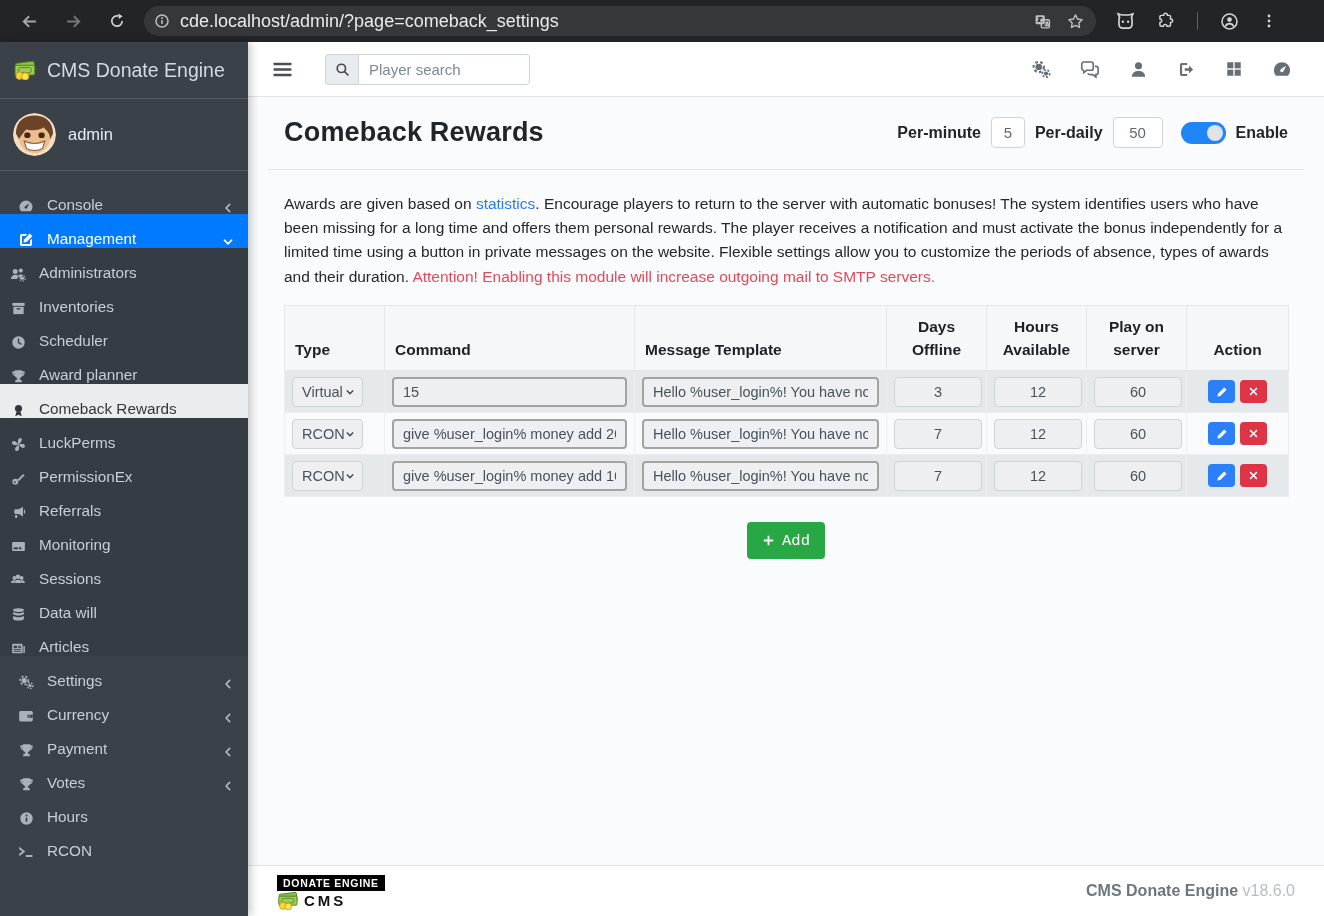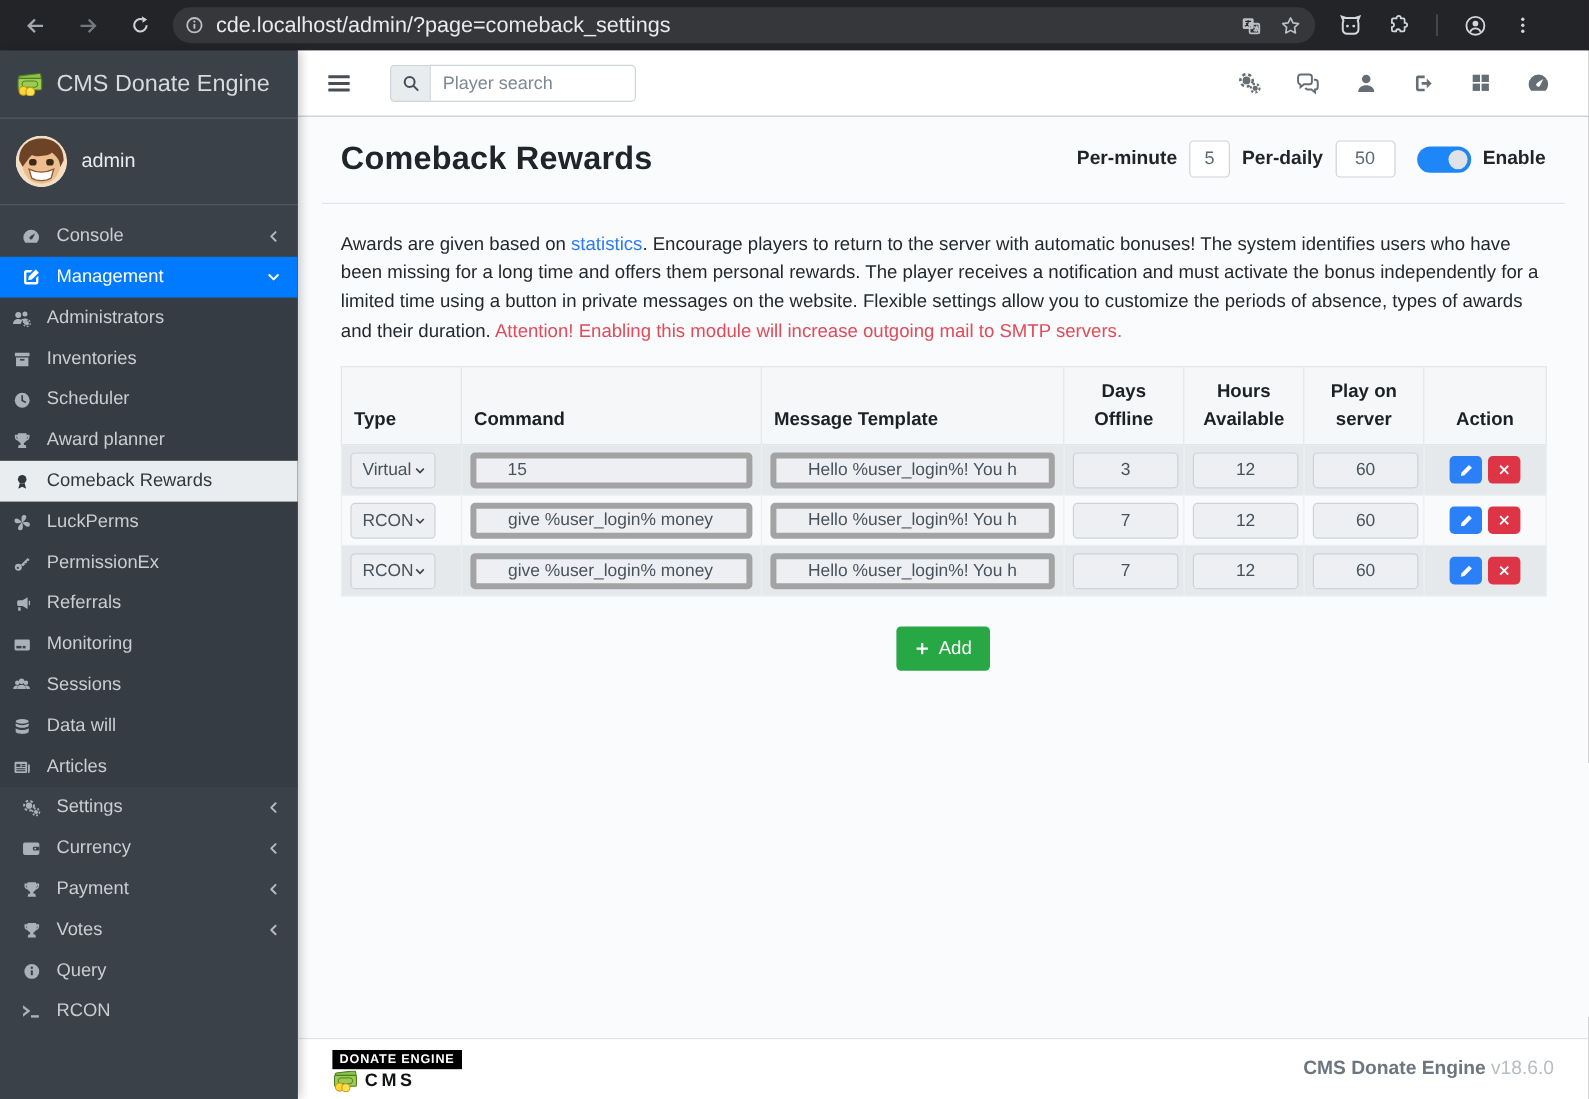--- a/index.html
+++ b/index.html
@@ -17,21 +17,21 @@
   .oic{color:#bcc0c5;flex:0 0 auto}
   .ext-zone{display:flex;align-items:center;margin-left:20px;gap:22px;color:#d3d6da}
   .vbar{width:1px;height:18px;background:#5c6065}
 
   
   .sidebar{position:absolute;top:42px;left:0;width:248px;bottom:0;background:#3a4149;box-shadow:3px 0 8px rgba(0,0,0,.22);z-index:6;color:#c9ced4}
   .brand{height:57px;display:flex;align-items:center;gap:10px;padding:0 13px;border-bottom:1px solid rgba(255,255,255,.12);color:#d6dade;font-size:19.5px;white-space:nowrap;cursor:pointer}
   .user{display:flex;align-items:center;gap:12px;padding:14px 13px;border-bottom:1px solid rgba(255,255,255,.12);color:#e8ecf0;font-size:16.5px}
   .avatar{width:43px;height:43px;border-radius:50%;flex:0 0 auto}
   .menu{list-style:none;margin-top:9px;font-size:15.3px}
-  .mi{height:34px;display:flex;align-items:center;padding:0 14px 0 16px;cursor:pointer;color:#c9ced4}
+  .mi{height:34px;display:flex;align-items:flex-end;padding:0 14px 0 16px;cursor:pointer;color:#c9ced4}
   .mi .micon{width:20px;display:flex;justify-content:center;color:#aab1b8;flex:0 0 auto}
   .mi .lbl{margin-left:11px;white-space:nowrap}
   .mi .chev{margin-left:auto;color:#b4bac0}
   .submenu{background:rgba(0,0,0,.07)}
   .submenu .mi{padding-left:8px}
   .act-primary{background:#007bff!important;color:#fff}
   .act-primary .micon,.act-primary .chev{color:#fff}
   .act-light{background:#e9edf0!important;color:#31373d}
   .act-light .micon{color:#31373d}
 
@@ -58,32 +58,32 @@
   .desc{margin-top:22px;font-size:15.5px;line-height:24.2px;color:#24282d;max-width:1012px}
   .desc a{color:#2a7bf3;text-decoration:none;cursor:pointer}
   .desc .warn{color:#e04b59}
 
   table.grid{margin-top:16px;border-collapse:collapse;width:1004px;table-layout:fixed}
   .grid th{background:#f5f7f9;border:1px solid #e3e7ea;font-size:15.5px;font-weight:700;color:#1d2125;height:58px;vertical-align:bottom;padding:9px 10px;text-align:left;line-height:1.5}
   .grid th.c{text-align:center}
   .grid td{border:1px solid #eceef1;height:42px;padding:0 7px;vertical-align:middle}
   .grid tr.odd{background:#e6e9ec}
   .grid tr.even{background:#f9fafc}
-  .cin{width:100%;height:30px;background:#edeff2;border:5px solid #a3a3a3;border-radius:4px;padding:0 26px;font-size:14.5px;color:#49525a;outline:none}
+  .cin{width:100%;height:30px;background:#edeff2;border:2px solid #a3a3a3;border-radius:4px;padding:0 9px;font-size:14.5px;color:#49525a;outline:none}
   .nin{width:88px;height:30px;background:#edeff2;border:1px solid #cdd3d9;border-radius:4px;text-align:center;font-size:14.5px;color:#49525a;outline:none;display:block;margin:0 auto}
   .sel{width:71px;height:30px;background:#edeff2;border:1px solid #cdd3d9;border-radius:4px;display:flex;align-items:center;padding:0 6px 0 9px;font-size:14.5px;color:#49525a;cursor:pointer}
   .sel span{flex:1;white-space:nowrap;overflow:hidden}
   .sel .car{color:#3d444b;flex:0 0 auto}
   td.c{text-align:center}
   .acts{display:flex;justify-content:center;gap:5px}
   .abtn{width:27px;height:23px;border:none;border-radius:4px;color:#fff;display:flex;align-items:center;justify-content:center;cursor:pointer}
   .b-edit{background:#2b7ff7}
   .b-del{background:#dd3545}
   .add-wrap{display:flex;justify-content:center;margin-top:25px}
-  .btn-add{display:flex;align-items:center;gap:7px;height:37px;padding:0 15px;background:#28a745;color:#fff;border:none;border-radius:4px;font-size:15.5px;font-family:Liberation Sans, sans-serif;cursor:pointer}
+  .btn-add{display:flex;align-items:center;gap:7px;height:37px;padding:0 15px;background:#28a745;color:#fff;border:none;border-radius:4px;font-size:15.5px;font-family:Liberation Mono, monospace;cursor:pointer}
 
   
   .footer{position:absolute;left:248px;right:0;bottom:0;height:51px;background:#fff;border-top:1px solid #dfe3e7;display:flex;align-items:center;padding:0 29px;z-index:4}
   .logo .badge{display:inline-block;background:#000;color:#fff;font-size:10.5px;font-weight:700;letter-spacing:.7px;padding:2px 6px}
   .cmsline{display:flex;align-items:center;gap:5px;margin-top:1px}
   .cmsline .cms{font-size:15px;font-weight:700;letter-spacing:3px;color:#101214}
   .fright{margin-left:auto;font-size:16px;color:#b7bdc3}
   .fright b{color:#6d767e}
 </style>
 </head>
@@ -538,21 +538,21 @@
             <use href="#i-chev-left"></use>
           </svg>
         </span>
     </li>
     <li class="mi">
       <span class="micon">
           <svg width="15" height="15">
             <use href="#i-info"></use>
           </svg>
         </span>
-      <span class="lbl">Query</span>
+      <span class="lbl">Hours</span>
     </li>
     <li class="mi">
       <span class="micon">
           <svg width="16" height="16">
             <use href="#i-terminal"></use>
           </svg>
         </span>
       <span class="lbl">RCON</span>
     </li>
   </ul>

